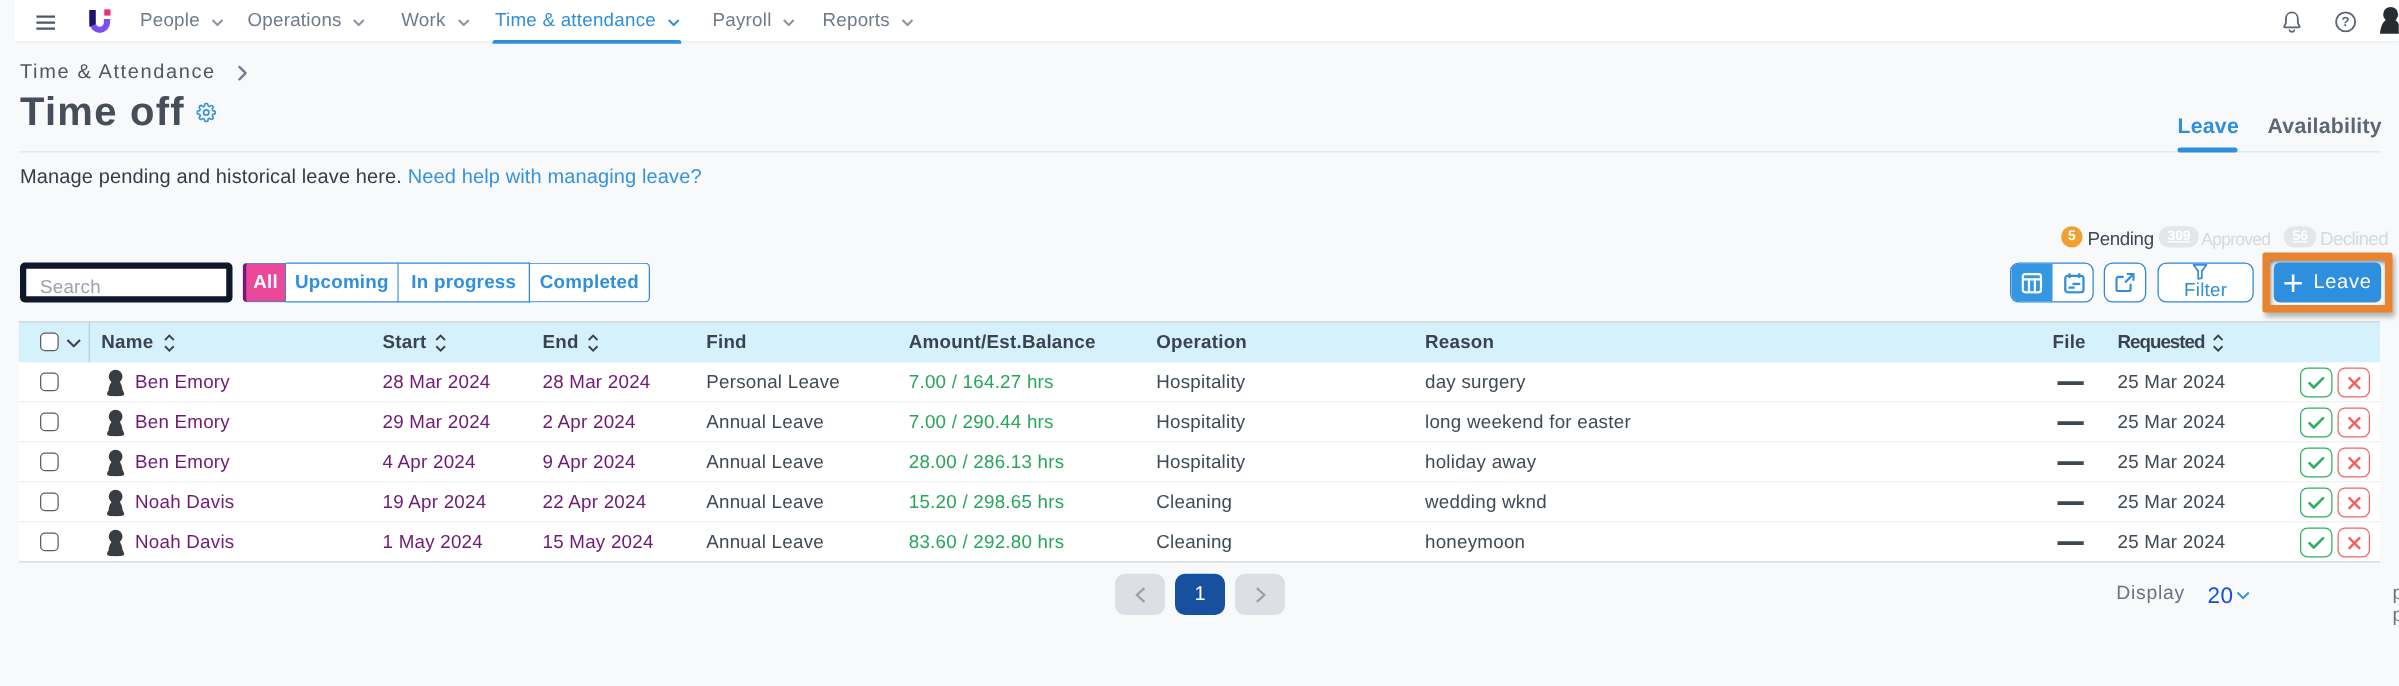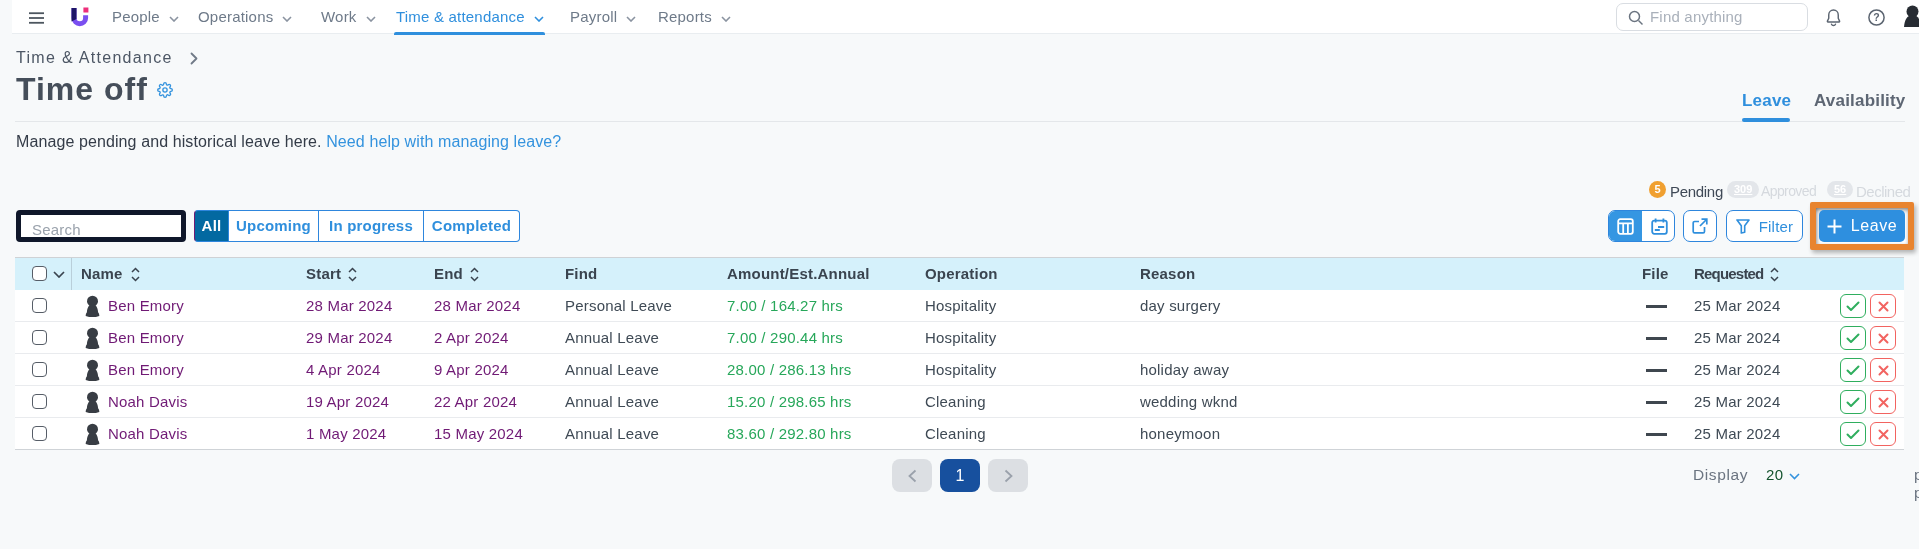--- a/index.html
+++ b/index.html
@@ -24,24 +24,24 @@
 
 .tab { position:absolute; top:91px; font-size:17px; font-weight:600; letter-spacing:.2px; }
 #tab-underline { position:absolute; left:1742px; top:118px; width:48px; height:3.5px; background:#2f8fdd; border-radius:2px; }
 .numcirc { display:inline-block; width:17px; height:17px; border-radius:50%; background:#f0a030; color:#fff; font-size:11px; font-weight:700; text-align:center; line-height:17px; vertical-align:middle; }
 .numpill { display:inline-block; height:17px; border-radius:9px; background:#e3e6ea; color:#fff; font-size:11px; font-weight:700; text-align:center; line-height:17px; vertical-align:middle; padding:0 7px;text-decoration:underline; }
 
 
 #searchbox { position:absolute; left:16px; top:210px; width:170px; height:32px; background:#fff; border:5px solid #0f172a; border-radius:4px; color:#9aa2ac; font-size:15px; line-height:30px; padding-left:11px; letter-spacing:.2px; }
 #btngroup { position:absolute; left:194px; top:210px; height:32px; display:flex; }
 .seg { height:32px; line-height:30px; font-size:15px; font-weight:600; color:#2f8fdd; background:#fff; border:1px solid #2e86dd; border-left:none; text-align:center; letter-spacing:.2px; }
-.seg.first { border-left:1px solid #701a75; border-radius:4px 0 0 4px; background:#0369a1; color:#fff; }
+.seg.first { border-left:3px solid #701a75; border-radius:4px 0 0 4px; background:#ec4899; color:#fff; }
 .seg.last { border-radius:0 4px 4px 0; }
 
-.iconbtn { position:absolute; top:210px; height:32px; background:#fff; border:1px solid #2e86dd; border-radius:7px; display:flex; align-items:center; justify-content:center; }
+.iconbtn { position:absolute; top:210px; height:32px; background:#fff; border:1px solid #2e86dd; border-radius:7px; display:flex; align-items:center; justify-content:center;flex-direction:column; }
 
 
 #table { position:absolute; left:15px; top:258px; width:1889px; background:#fff; }
 #thead { position:absolute; left:0; top:-1px; width:1889px; height:33px; border-top:1px solid #cfd2d5; background:#d5f1fb; font-size:15px; font-weight:700; color:#3a444f; }
 .hcell { position:absolute; top:0; height:32px; line-height:32px; letter-spacing:.2px; }
 .row { position:absolute; left:0; width:1889px; height:32px; background:#fff; border-bottom:1px solid #e9ebee; font-size:15px; color:#3f4a55; }
 .cell { position:absolute; top:0; height:31px; line-height:31px; letter-spacing:.2px; }
 .link { color:#701a75; }
 .green { color:#27a75a; }
 .cbx { position:absolute; left:17px; top:8px; width:15px; height:15px; border:1.6px solid #565d67; border-radius:4px; background:#fff; }
@@ -85,27 +85,20 @@
           <path d="M1 1 L5 5 L9 1" fill="none" stroke="#2f8fdd" stroke-width="1.6"></path>
         </svg></span></span>
   <span class="navitem" style="left:558px;">Payroll<span class="chev"><svg width="10" height="6" viewBox="0 0 10 6">
           <path d="M1 1 L5 5 L9 1" fill="none" stroke="#8a93a0" stroke-width="1.6"></path>
         </svg></span></span>
   <span class="navitem" style="left:646px;">Reports<span class="chev"><svg width="10" height="6" viewBox="0 0 10 6">
           <path d="M1 1 L5 5 L9 1" fill="none" stroke="#8a93a0" stroke-width="1.6"></path>
         </svg></span></span>
   <div id="nav-active-underline"></div>
 
-  <div class="abs" style="left:1604px; top:3px; width:192px; height:28px; border:1px solid #d9dde2; border-radius:7px; background:#fff;">
-    <svg class="abs" style="left:11px; top:6px;" width="16" height="16" viewBox="0 0 16 16">
-      <circle cx="6.5" cy="6.5" r="5" fill="none" stroke="#6b7480" stroke-width="1.5"></circle>
-      <line x1="10.5" y1="10.5" x2="14.5" y2="14.5" stroke="#6b7480" stroke-width="1.5"></line>
-    </svg>
-    <span class="abs" style="left:33px; top:0; line-height:26px; font-size:15px; color:#a9b0ba; letter-spacing:.2px;">Find anything</span>
-  </div>
 
   <svg class="abs" style="left:1812px; top:8px;" width="19" height="19" viewBox="0 0 24 24">
     <path d="M12 2.5 C8.5 2.5 6 5.2 6 8.7 V13 L4.3 16.6 C4.1 17.1 4.4 17.6 4.9 17.6 H19.1 C19.6 17.6 19.9 17.1 19.7 16.6 L18 13 V8.7 C18 5.2 15.5 2.5 12 2.5 Z" fill="none" stroke="#5b6470" stroke-width="1.8" stroke-linejoin="round"></path>
     <path d="M9.5 20.5 a2.7 2.7 0 0 0 5 0" fill="none" stroke="#5b6470" stroke-width="1.8" stroke-linecap="round"></path>
   </svg>
 
   <svg class="abs" style="left:1856px; top:9px;" width="17" height="17" viewBox="0 0 17 17">
     <circle cx="8.5" cy="8.5" r="7.6" fill="none" stroke="#5b6470" stroke-width="1.5"></circle>
     <text x="8.5" y="12.2" font-size="10.5" font-weight="700" fill="#5b6470" text-anchor="middle" font-family="Liberation Sans">?</text>
   </svg>
@@ -204,21 +197,21 @@
     <svg class="abs" style="left:332px; top:9px;" width="11" height="15" viewBox="0 0 11 15">
         <path d="M2 5 L5.5 1.5 L9 5" fill="none" stroke="#3a444f" stroke-width="1.5"></path>
         <path d="M2 10 L5.5 13.5 L9 10" fill="none" stroke="#3a444f" stroke-width="1.5"></path>
       </svg>
     <span class="hcell" style="left:419px;">End</span>
     <svg class="abs" style="left:454px; top:9px;" width="11" height="15" viewBox="0 0 11 15">
         <path d="M2 5 L5.5 1.5 L9 5" fill="none" stroke="#3a444f" stroke-width="1.5"></path>
         <path d="M2 10 L5.5 13.5 L9 10" fill="none" stroke="#3a444f" stroke-width="1.5"></path>
       </svg>
     <span class="hcell" style="left:550px;">Find</span>
-    <span class="hcell" style="left:712px;">Amount/Est.Annual</span>
+    <span class="hcell" style="left:712px;">Amount/Est.Balance</span>
     <span class="hcell" style="left:910px;">Operation</span>
     <span class="hcell" style="left:1125px;">Reason</span>
     <span class="hcell" style="left:1627px;">File</span>
     <span class="hcell" style="left:1679px; letter-spacing:-.8px;">Requested</span>
     <svg class="abs" style="left:1754px; top:9px;" width="11" height="15" viewBox="0 0 11 15">
         <path d="M2 5 L5.5 1.5 L9 5" fill="none" stroke="#3a444f" stroke-width="1.5"></path>
         <path d="M2 10 L5.5 13.5 L9 10" fill="none" stroke="#3a444f" stroke-width="1.5"></path>
       </svg>
   </div>
   <div class="row" style="top:32px">
@@ -252,20 +245,21 @@
     <svg class="abs" style="left:69px; top:5px;" width="17" height="22" viewBox="0 0 17 22">
         <circle cx="8.5" cy="6.2" r="5.5" fill="#383d44"></circle>
         <path d="M8.5 9.3 C4.9 9.3 3.3 12.6 2.9 17.2 C2 18.3 1.6 19.6 1.7 21 C3.9 21.9 6.2 22.3 8.5 22.3 C10.8 22.3 13.1 21.9 15.3 21 C15.4 19.6 15 18.3 14.1 17.2 C13.7 12.6 12.1 9.3 8.5 9.3 Z" fill="#383d44"></path>
       </svg>
     <span class="cell link" style="left:93px;">Ben Emory</span>
     <span class="cell link" style="left:291px;">29 Mar 2024</span>
     <span class="cell link" style="left:419px;">2 Apr 2024</span>
     <span class="cell" style="left:550px;">Annual Leave</span>
     <span class="cell green" style="left:712px;">7.00 / 290.44 hrs</span>
     <span class="cell" style="left:910px;">Hospitality</span>
+    <span class="cell" style="left:1125px;">long weekend for easter</span>
     <div class="dash"></div>
     <span class="cell" style="left:1679px;">25 Mar 2024</span>
     <div class="act ok">
         <svg width="14" height="11" viewBox="0 0 14 11">
           <path d="M1.5 5.5 L5 9 L12.5 1.5" fill="none" stroke="#2fae5e" stroke-width="2" stroke-linecap="round" stroke-linejoin="round"></path>
         </svg>
       </div>
     <div class="act no">
         <svg width="11" height="11" viewBox="0 0 11 11">
           <path d="M1.5 1.5 L9.5 9.5 M9.5 1.5 L1.5 9.5" stroke="#f26360" stroke-width="2" stroke-linecap="round"></path>
@@ -357,17 +351,17 @@
       <path d="M7.5 1.5 L1.5 7 L7.5 12.5" fill="none" stroke="#9aa1ab" stroke-width="1.8"></path>
     </svg>
 </div>
 <div id="page1">1</div>
 <div class="pagebtn" style="left:988px;">
   <svg width="9" height="14" viewBox="0 0 9 14">
       <path d="M1.5 1.5 L7.5 7 L1.5 12.5" fill="none" stroke="#9aa1ab" stroke-width="1.8"></path>
     </svg>
 </div>
 <span class="abs" style="left:1693px; top:466px; font-size:15.5px; color:#6b7480; letter-spacing:.6px;">Display</span>
-<span class="abs" style="left:1766px; top:466px; font-size:15px; color:#14532d; letter-spacing:.4px;">20</span>
+<span class="abs" style="left:1766px; top:466px; font-size:18px; color:#1d4ed8; letter-spacing:.4px;">20</span>
 <svg class="abs" style="left:1789px; top:473px;" width="11" height="7" viewBox="0 0 11 7">
     <path d="M1 1 L5.5 5.5 L10 1" fill="none" stroke="#3493de" stroke-width="1.6"></path>
   </svg>
 <span class="abs" style="left:1914px; top:466px; font-size:15.5px; color:#6b7480; letter-spacing:1.2px;">per page</span>
 
 </body></html>

